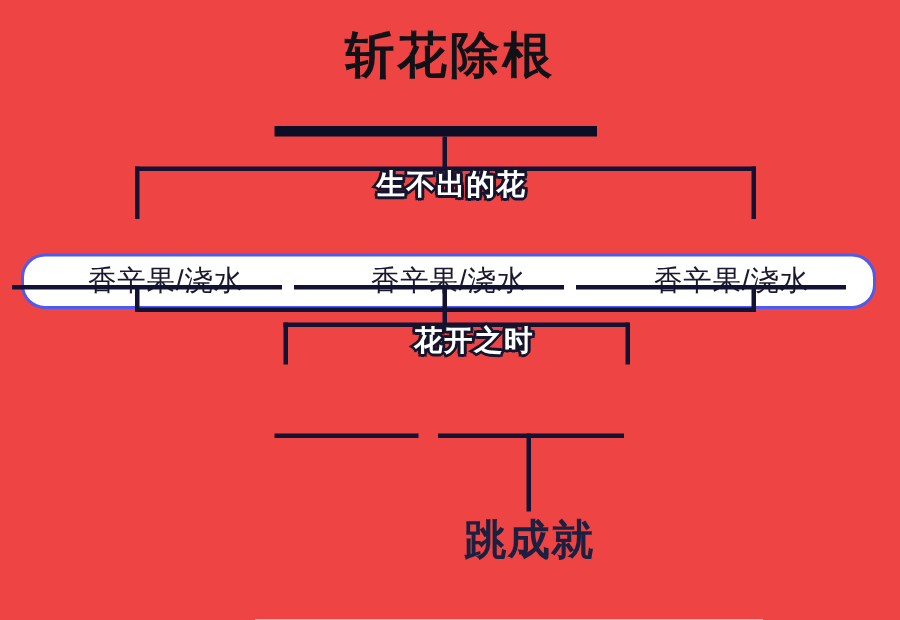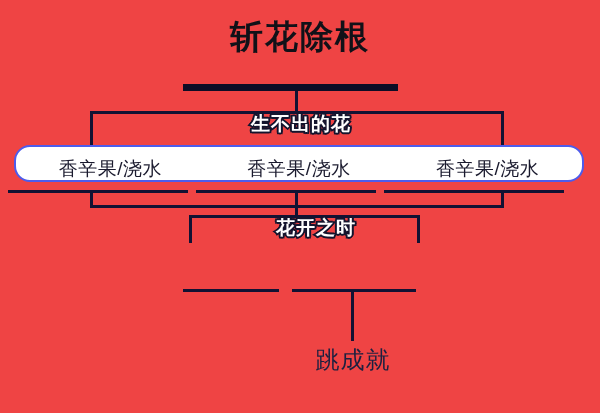--- a/index.html
+++ b/index.html
@@ -66,21 +66,22 @@
   }
 
   
   .bluebox {
     position: absolute;
     border: 2.5px solid #4d5cec;
     border-radius: 16px;
     background: #ffffff;
     box-sizing: border-box;
     display: flex;
-    align-items: flex-end;
+    align-items: center;
+    margin-top: 24px;
   }
   .bluebox .cell {
     flex: 1 1 0;
     text-align: center;
     font-size: 19px;
     line-height: 22px;
     color: #1a1a2e;
     font-weight: 500;
     letter-spacing: 0.5px;
     white-space: nowrap;
@@ -97,23 +98,23 @@
     top: 242px;
     width: 232px;
     height: 38px;
   }
   #box-bloom .cell { font-size: 20px; }
 
   
   .leaf-text {
     position: absolute;
     text-align: center;
-    font-size: 24px;
+    font-size: 28px;
     line-height: 24px;
-    font-weight: 400;
+    font-weight: 700;
     color: #1c2040;
     letter-spacing: 1px;
   }
 </style>
 </head>
 <body>
 
 <div id="stage">
 
   <div class="title">斩花除根</div>

